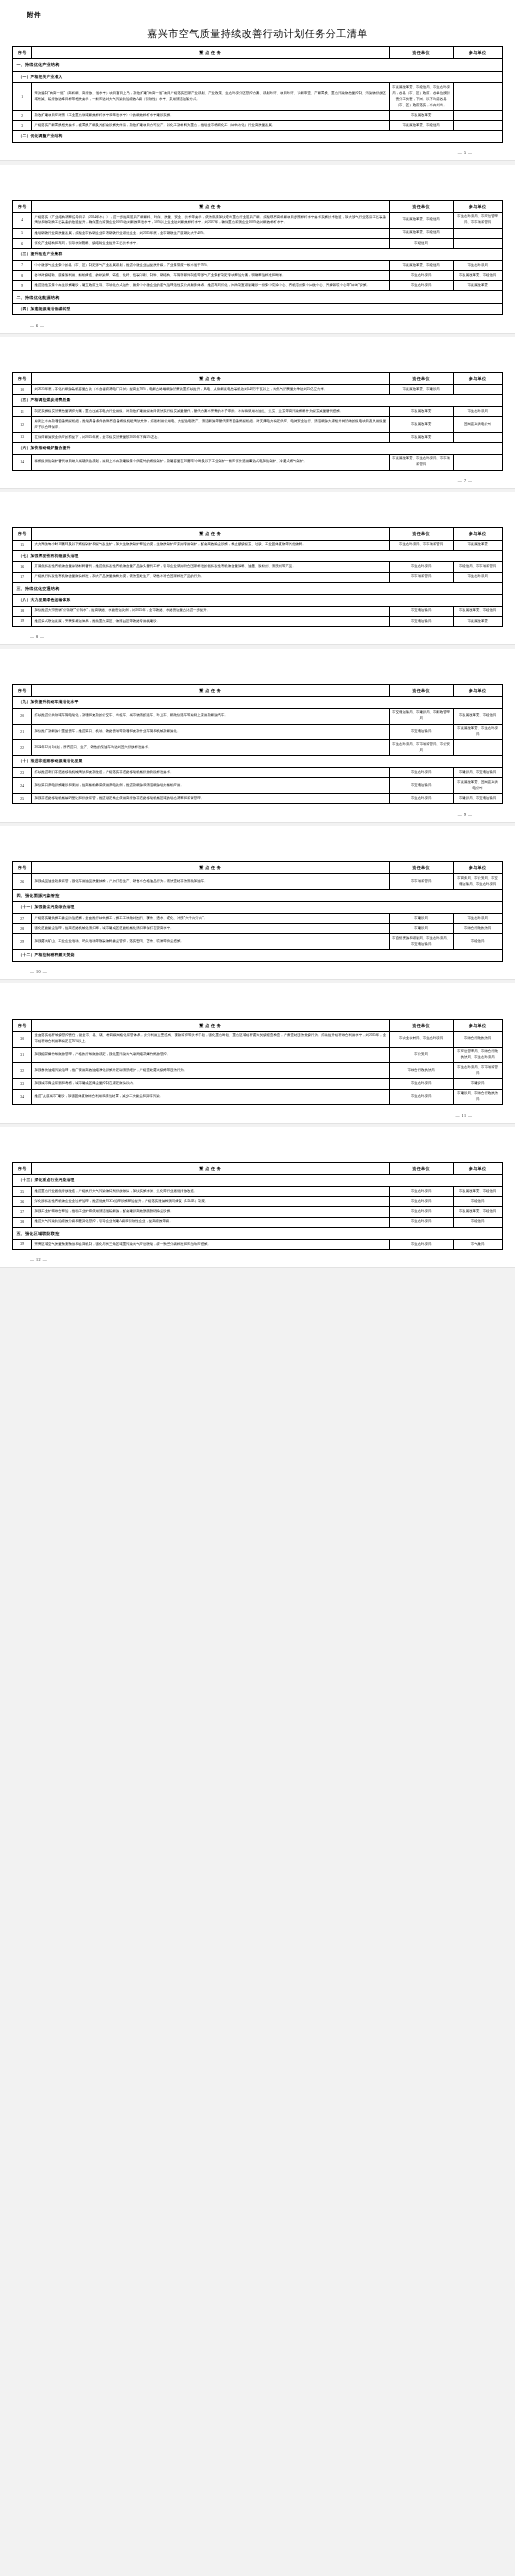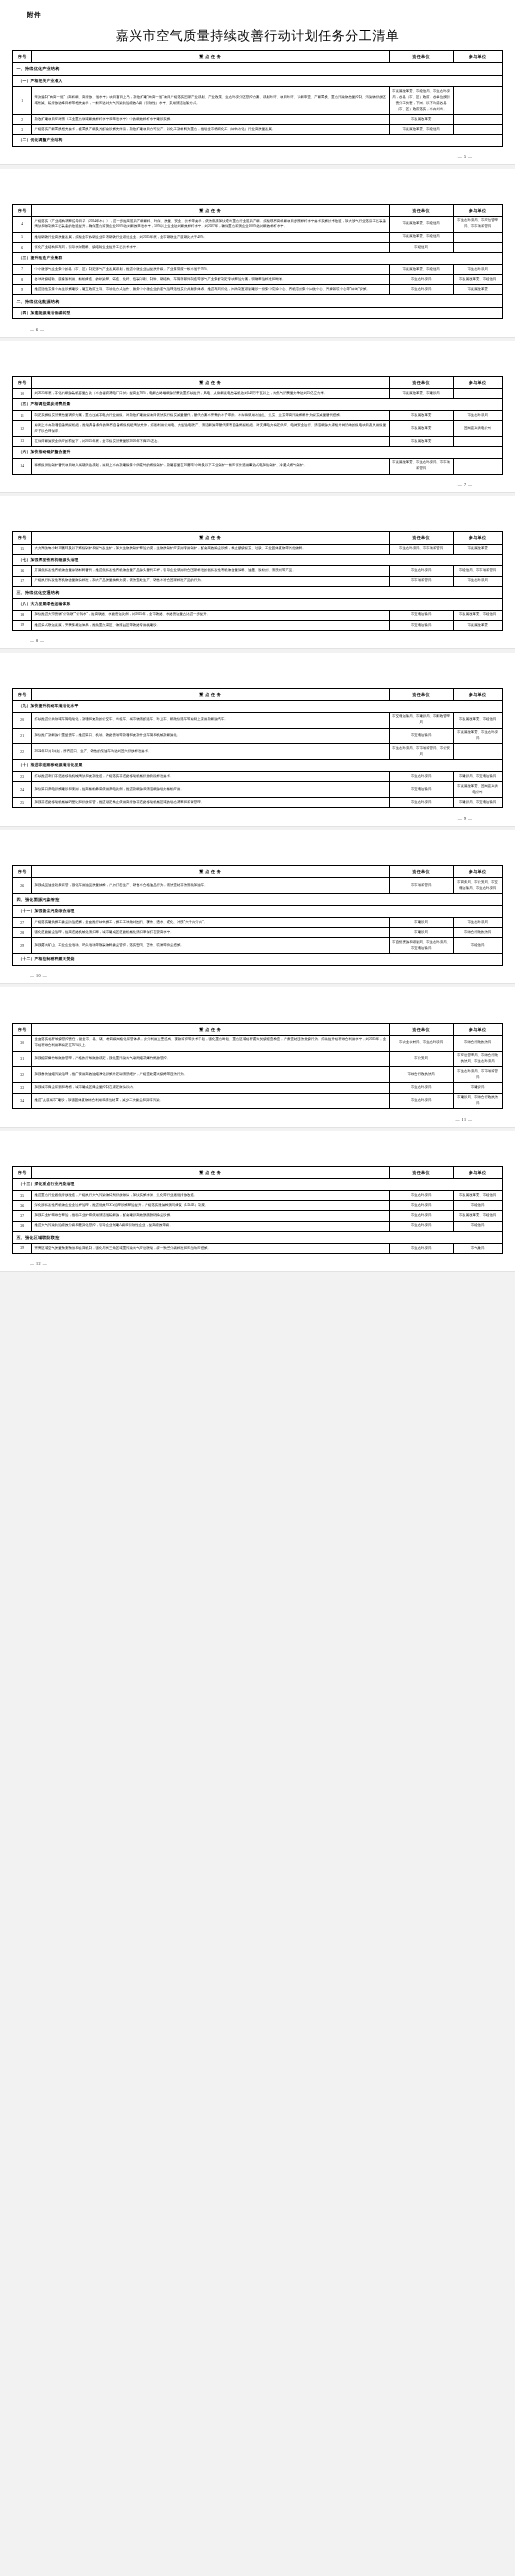--- a/index.html
+++ b/index.html
@@ -24,21 +24,21 @@
   .attach-label {
     font-family: "Liberation Sans", "DejaVu Sans", sans-serif;
     font-weight: bold;
     font-size: 6.7px;
     color: #000;
     margin: 3.1px 0 0 14.4px;
     letter-spacing: 0.5px;
   }
   .doc-title {
     text-align: center;
-    font-size: 13px;
+    font-size: 10px;
     font-weight: normal;
     letter-spacing: 0.5px;
     margin: 7.2px 0 4.6px 0;
     font-family: "Liberation Serif", "DejaVu Serif", serif;
     color: #000;
   }
   table.task-table {
     width: 100%;
     border-collapse: collapse;
     table-layout: fixed;

